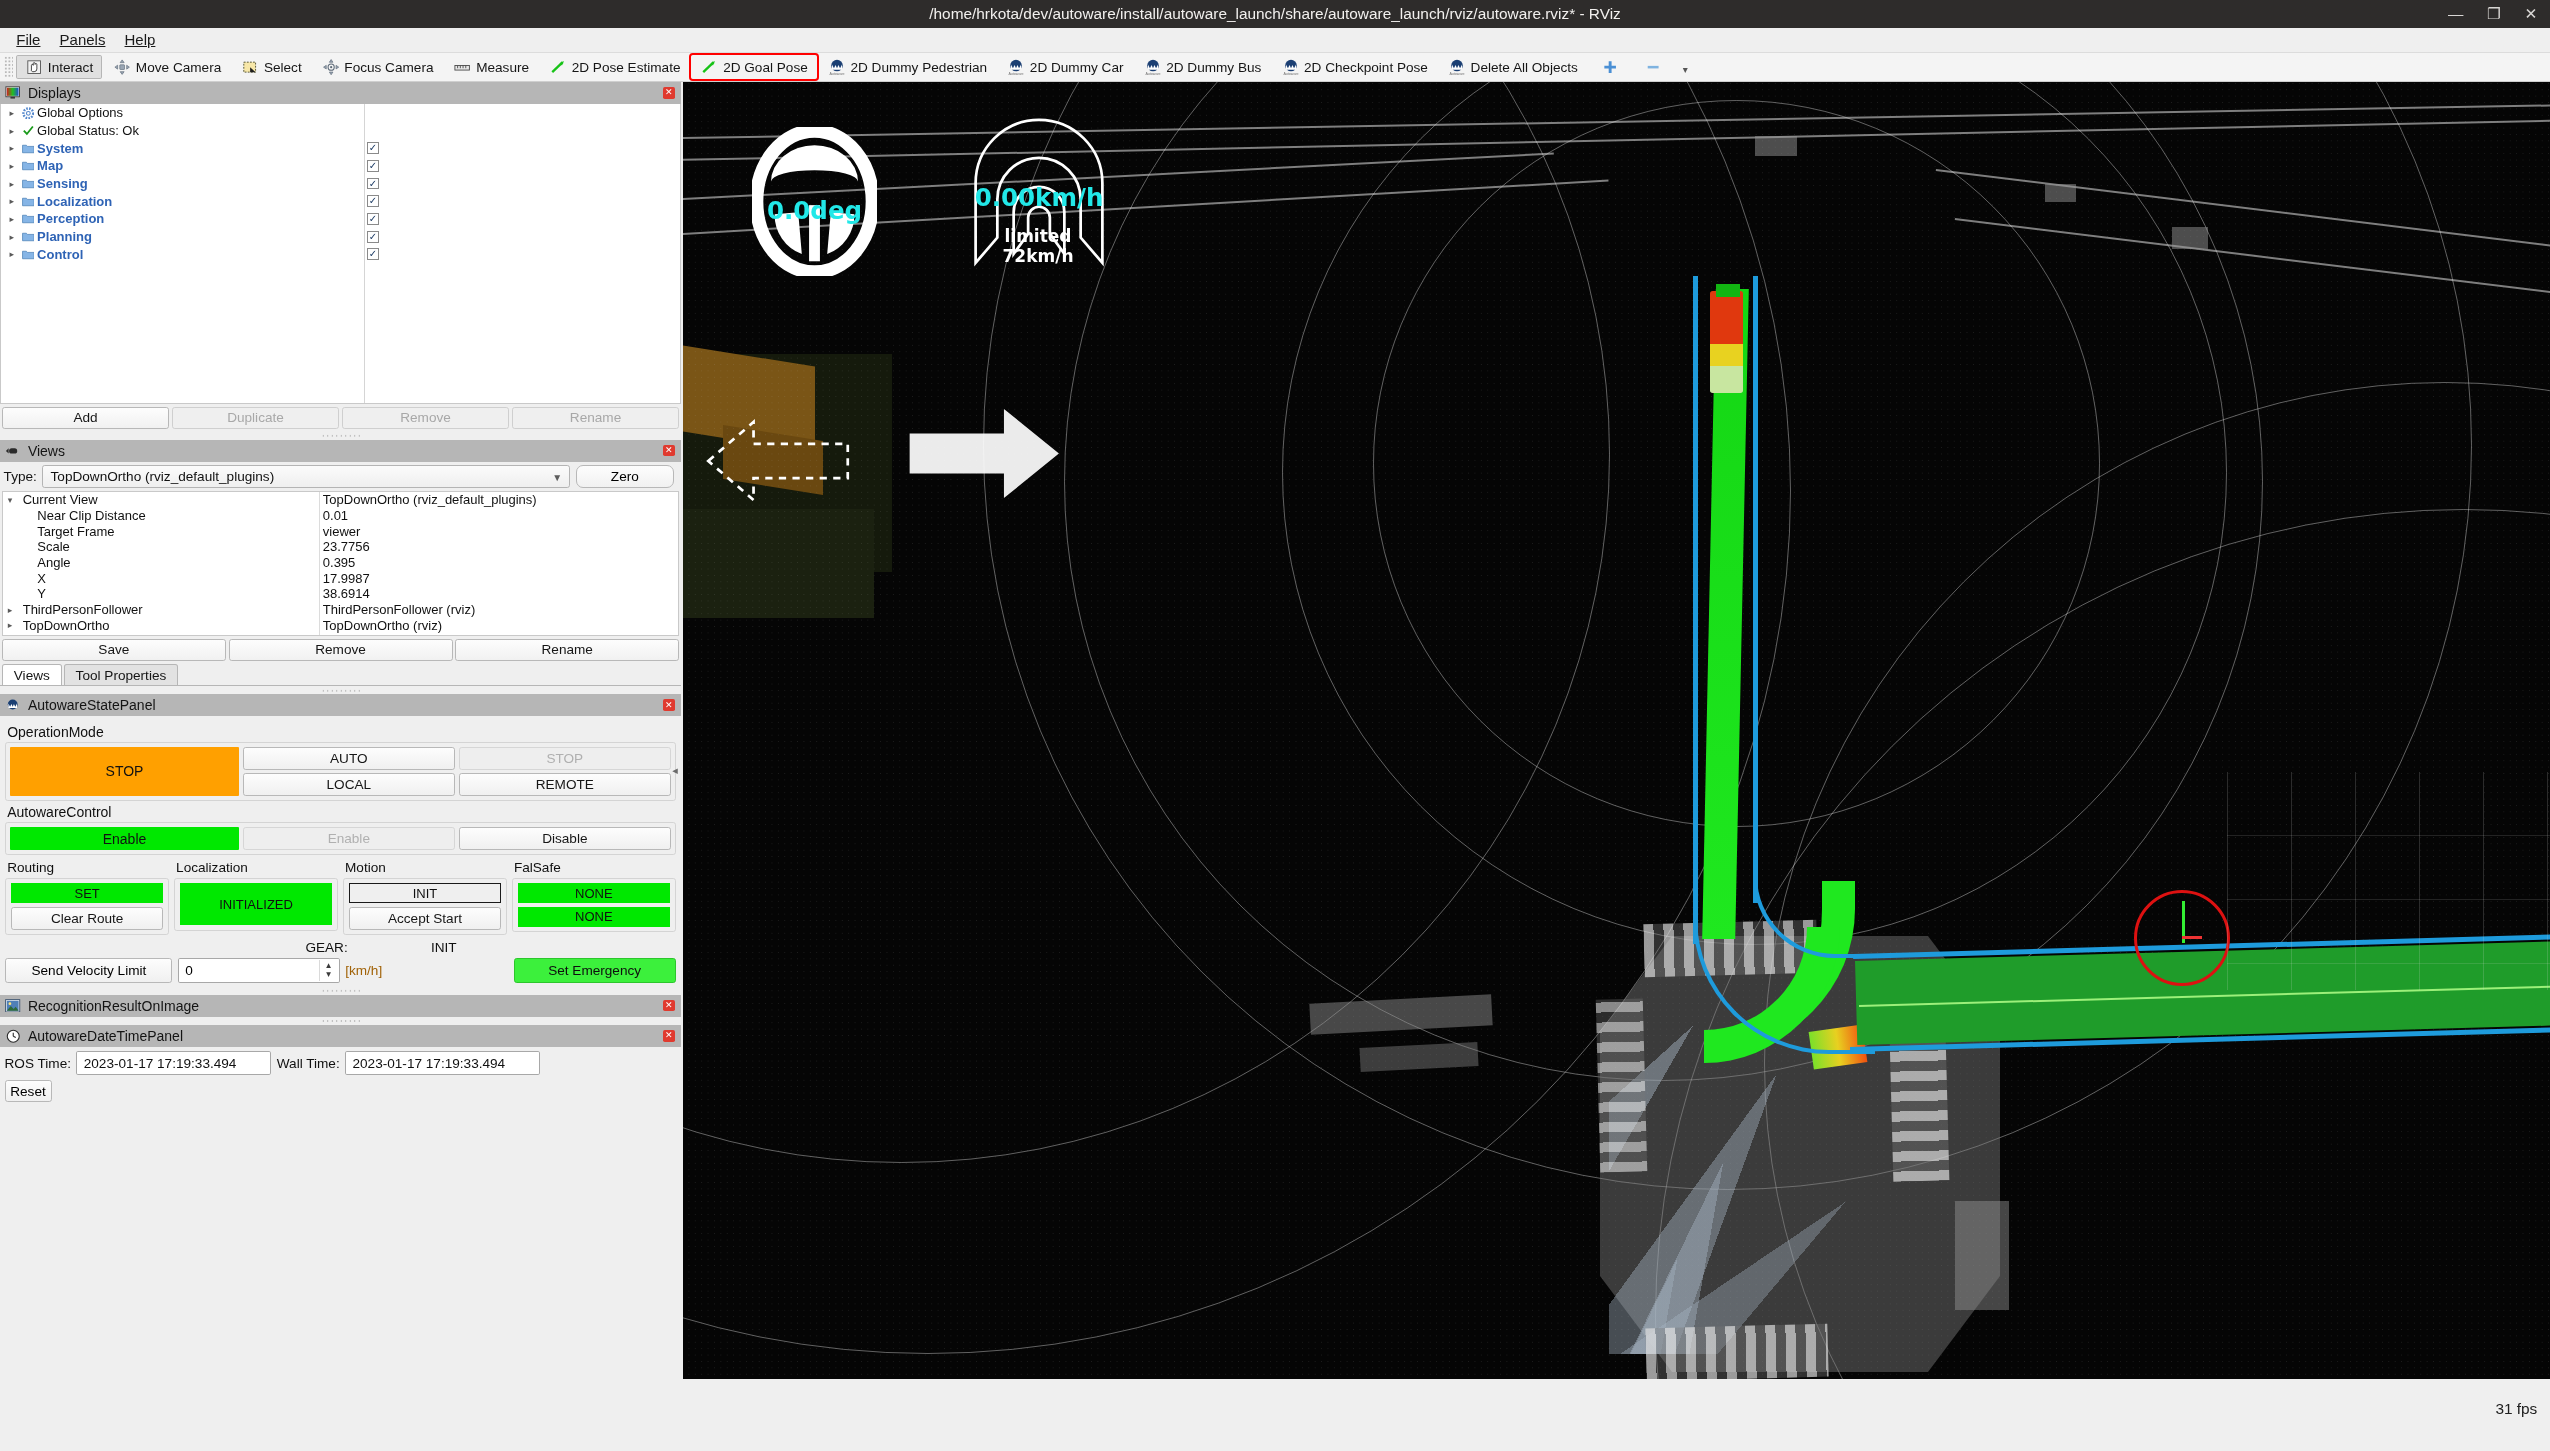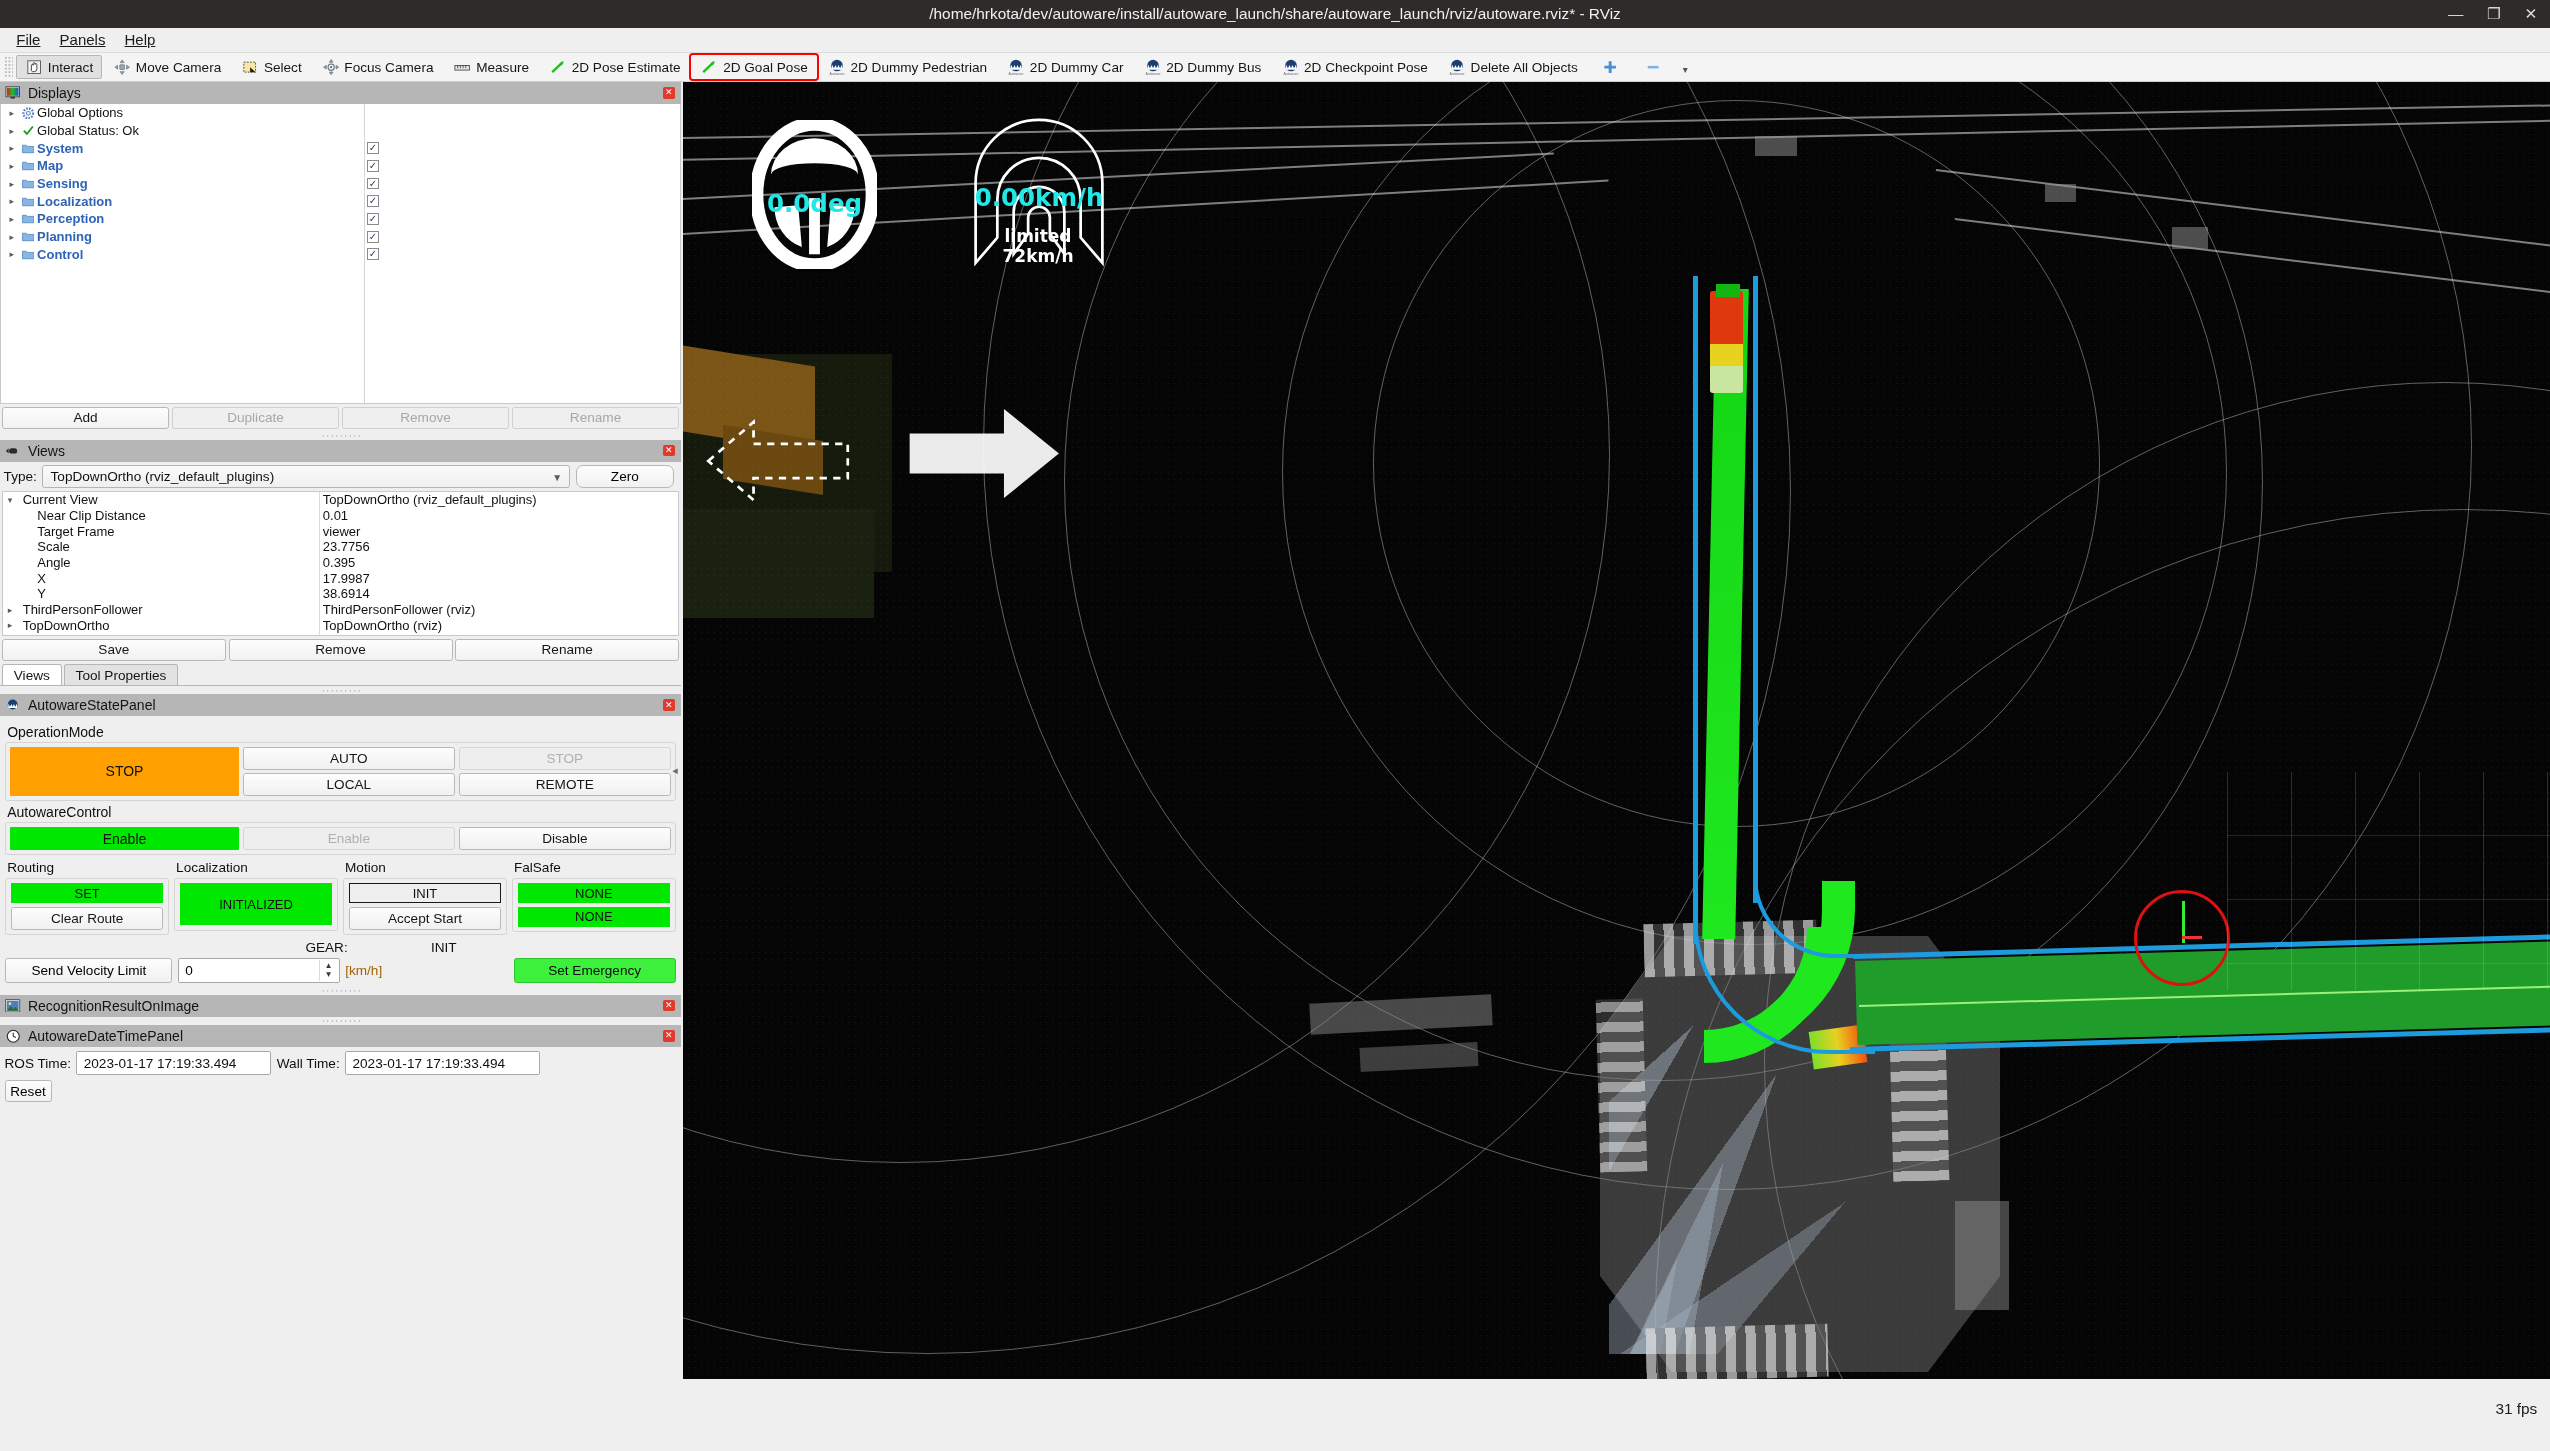--- a/index.html
+++ b/index.html
@@ -351,21 +351,21 @@
   .traj-green {
     position: absolute;
     background: #1fe01f;
   }
   .traj-dark-green { position: absolute; background: #1f9c2a; }
   .blue-edge { position: absolute; background: #1e9bdc; }
   .build-brown { position: absolute; background: #6d4a14; }
   .build-dark { position: absolute; background: #17210e; }
 
   .overlay-steer {
-    position: absolute; left: 69px; top: 38px;
+    position: absolute; left: 69px; top: 45px;
     width: 125px; height: 149px;
   }
   .overlay-steer .sv-text {
     position: absolute; left: 0; right: 0; top: 69px;
     text-align: center;
     color: #22e8e8; font-size: 24.5px; font-weight: bold;
     font-family: "DejaVu Sans", sans-serif;
   }
   .overlay-speed {
     position: absolute; left: 265px; top: 36px; width: 182px; height: 163px;

